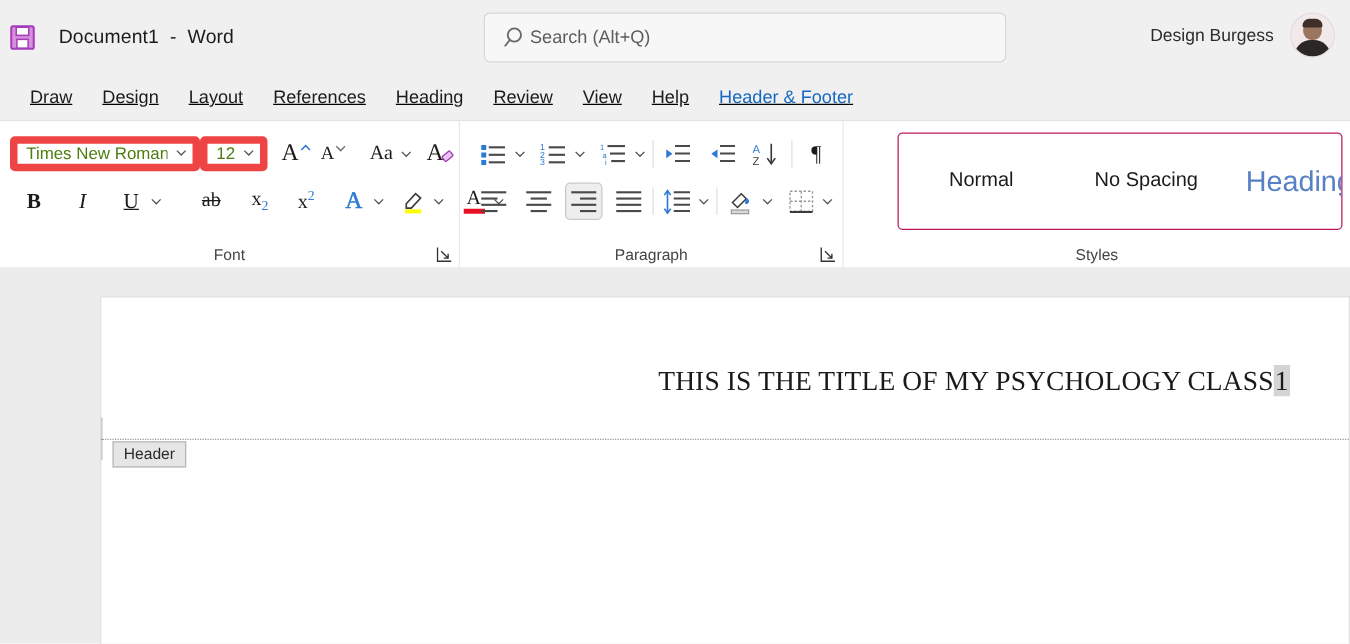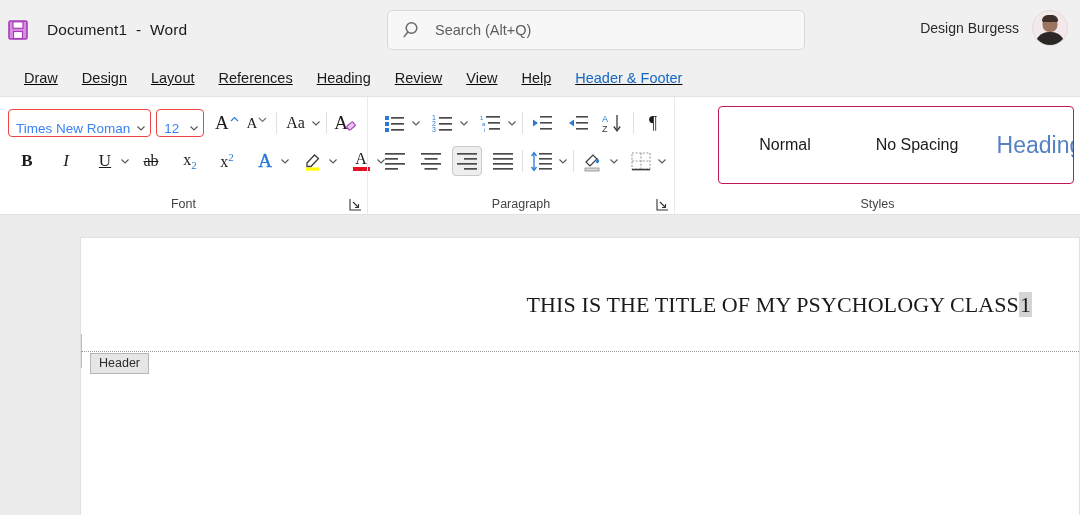--- a/index.html
+++ b/index.html
@@ -40,21 +40,21 @@
     border-radius: 5px;
     display: flex;
     align-items: center;
     padding-left: 14px;
   }
   .searchbox .sicon { width: 22px; height: 22px; flex: 0 0 auto; }
   .search-input {
     border: none; outline: none; background: transparent;
     font-family: "Liberation Sans", sans-serif;
     font-size: 14.5px; color: #5d5d5d;
-    margin-left: 11px; width: 330px;
+    margin-left: 0; width: 330px;
   }
   .search-input::placeholder { color: #5d5d5d; opacity: 1; }
   .account {
     position: absolute; right: 12px; top: 10px;
     display: flex; align-items: center; gap: 13px;
   }
   .account-name { font-size: 14px; color: #2b2b2b; }
   .avatar {
     width: 36px; height: 36px; border-radius: 50%;
     overflow: hidden; position: relative;
@@ -133,26 +133,26 @@
     border-radius: 4px; cursor: default;
     padding: 0 3px;
     font-size: 15px; color: #1b1b1b;
   }
   .btn.active { background: #eeeeee; border: 1px solid #c9c9c9; }
   .caret { width: 14px; display:flex; align-items:center; justify-content:center; cursor: default;}
   .sep { width: 1px; height: 22px; background: #e0e0e0; margin: 0 4px; }
 
   .combo {
     height: 28px;
-    border: 1px solid #ef4444;
+    border: 6px solid #ef4444;
     border-radius: 4px;
     background: #fff;
-    display: flex; align-items: flex-end;
+    display: flex; align-items: flex-start;
     padding: 0 4px 0 7px;
-    font-size: 13.5px; color: #3b82f6;
+    font-size: 13.5px; color: #4d7c0f;
     cursor: default;
   }
   .combo .val { white-space: nowrap; overflow: hidden; }
   .combo .cv { margin-left: auto; padding-left: 6px; }
   .combo.font { width: 152px; }
   .combo.size { width: 55px; }
 
   
   .gA { font-family: "Liberation Serif", serif; font-size: 19px; }
   .gAsm { font-family: "Liberation Serif", serif; font-size: 15px; }
@@ -353,21 +353,21 @@
           <span class="ital">I</span>
         </div>
         <div class="btn" style="margin-left:9px">
           <span class="undl">U</span>
         </div>
         <div class="caret">
           <svg width="10" height="10" viewBox="0 0 10 10">
               <path d="M1.5 3.5 L5 7 L8.5 3.5" fill="none" stroke="#555" stroke-width="1.1"></path>
             </svg>
         </div>
-        <div class="btn" style="margin-left:6px">
+        <div class="btn" style="margin-left:24px">
           <span class="strk">ab</span>
         </div>
         <div class="btn" style="margin-left:9px">
           <span class="subsup">x<sub>2</sub></span>
         </div>
         <div class="btn" style="margin-left:7px">
           <span class="subsup">x<sup>2</sup></span>
         </div>
         <div class="sep"></div>
         <div class="btn">

